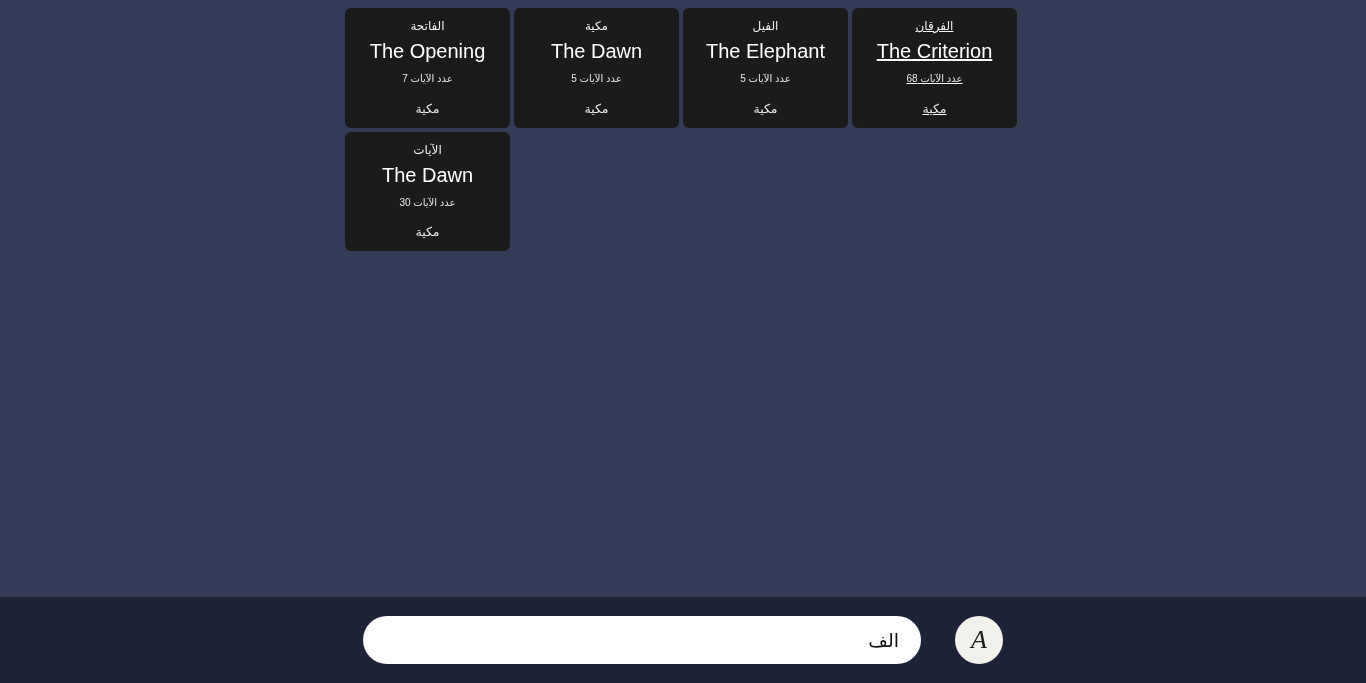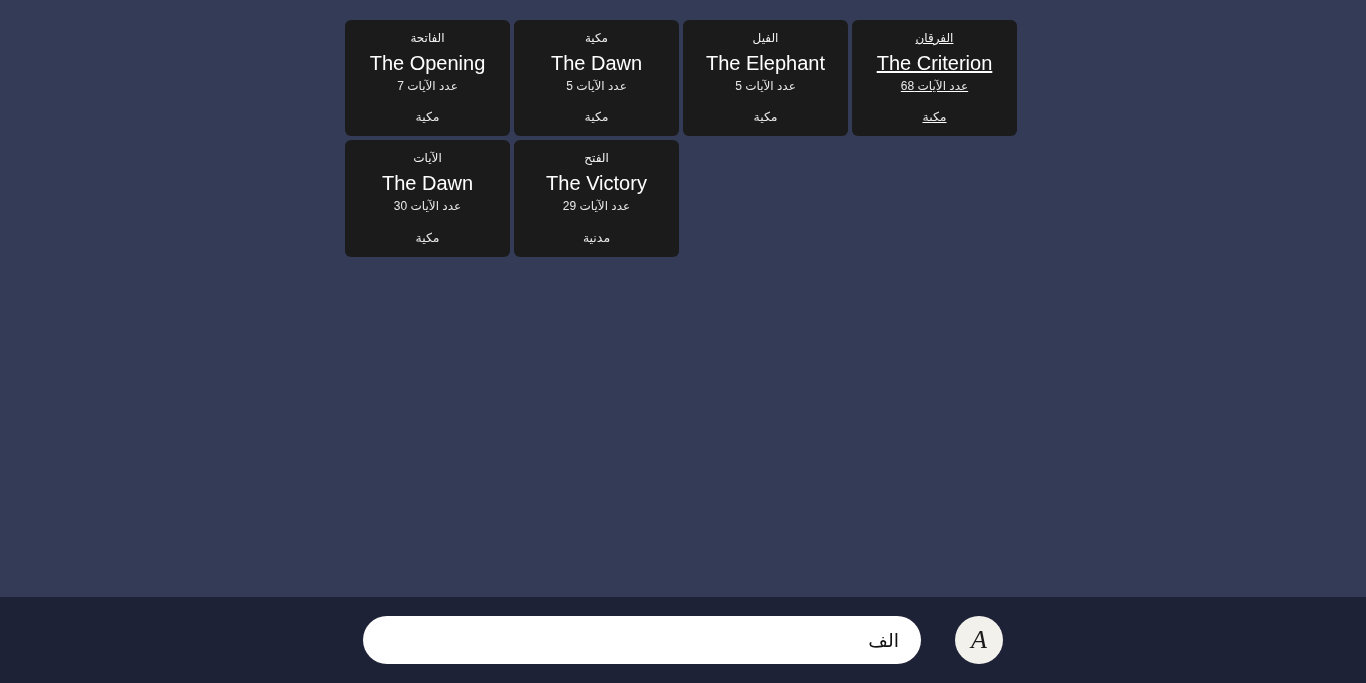--- a/index.html
+++ b/index.html
@@ -13,21 +13,21 @@
   body {
     background: #333b56;
     font-family: "Liberation Sans", "DejaVu Sans", sans-serif;
     position: relative;
   }
 
   
   #results-area {
     position: absolute;
     left: 0;
-    top: 12px;
+    top: 0;
     width: 1366px;
     height: 495px;
     box-sizing: border-box;
   }
 
   #results-grid {
     position: absolute;
     left: 345px;
     top: 8px;
     width: 680px;
@@ -58,23 +58,23 @@
     color: #f0f0f0;
     direction: rtl;
     unicode-bidi: bidi-override;
   }
   .surah-english-name {
     font-size: 20px;
     color: #ffffff;
     margin-top: 4px;
   }
   .surah-ayah-count {
-    font-size: 12px;
+    font-size: 10px;
     color: #e8e8e8;
-    margin-top: 1px;
+    margin-top: 7px;
     direction: rtl;
   }
   .surah-revelation {
     font-size: 12.5px;
     color: #e8e8e8;
     margin-top: 15px;
     direction: rtl;
   }
 
   
@@ -156,25 +156,19 @@
     <div class="surah-english-name">The Criterion</div>
     <div class="surah-ayah-count">عدد الآيات 68</div>
     <div class="surah-revelation">مكية</div>
   </div>
       <div class="surah-card">
     <div class="surah-arabic-name">الآيات</div>
     <div class="surah-english-name">The Dawn</div>
     <div class="surah-ayah-count">عدد الآيات 30</div>
     <div class="surah-revelation">مكية</div>
   </div>
-      <div class="surah-card">
-    <div class="surah-arabic-name">الفتح</div>
-    <div class="surah-english-name">The Victory</div>
-    <div class="surah-ayah-count">عدد الآيات 29</div>
-    <div class="surah-revelation">مدنية</div>
-  </div>
     </div>
 </div>
 
 <div id="bottom-bar">
   <input id="search-input" type="text" placeholder="" value="الف" style="">
   <button id="font-toggle-button">A</button>
 </div>
 
 </body></html>

